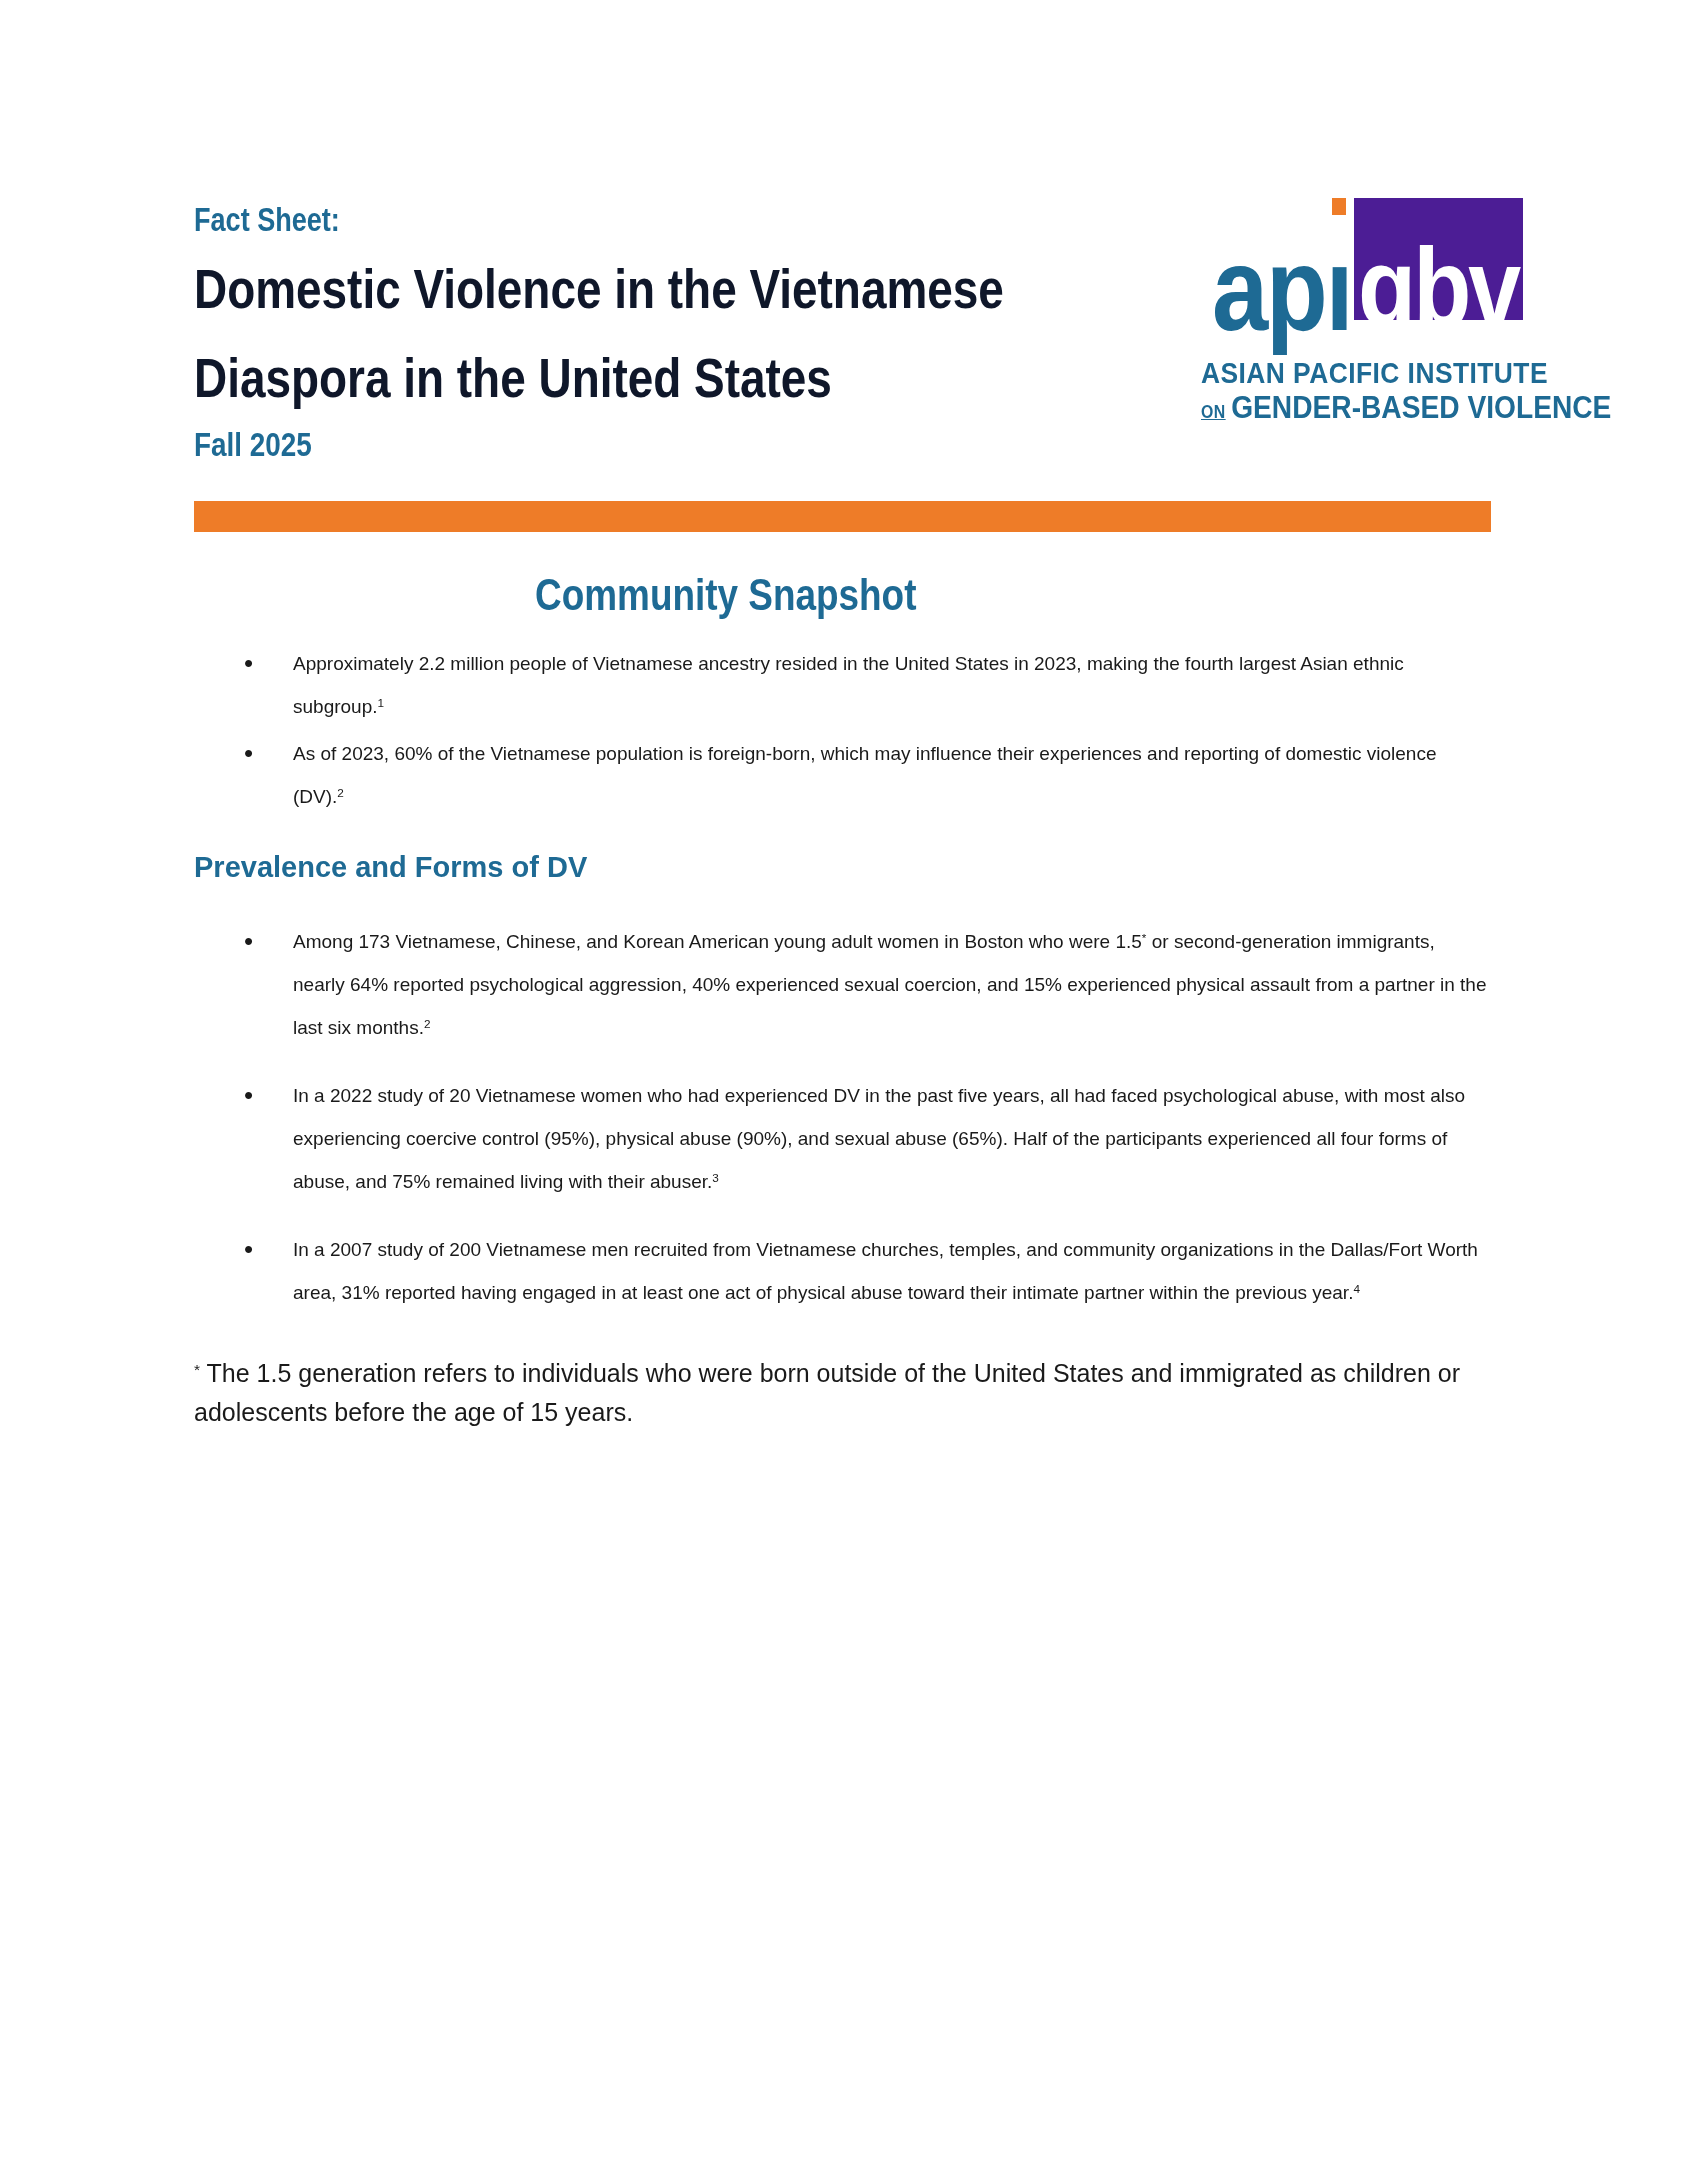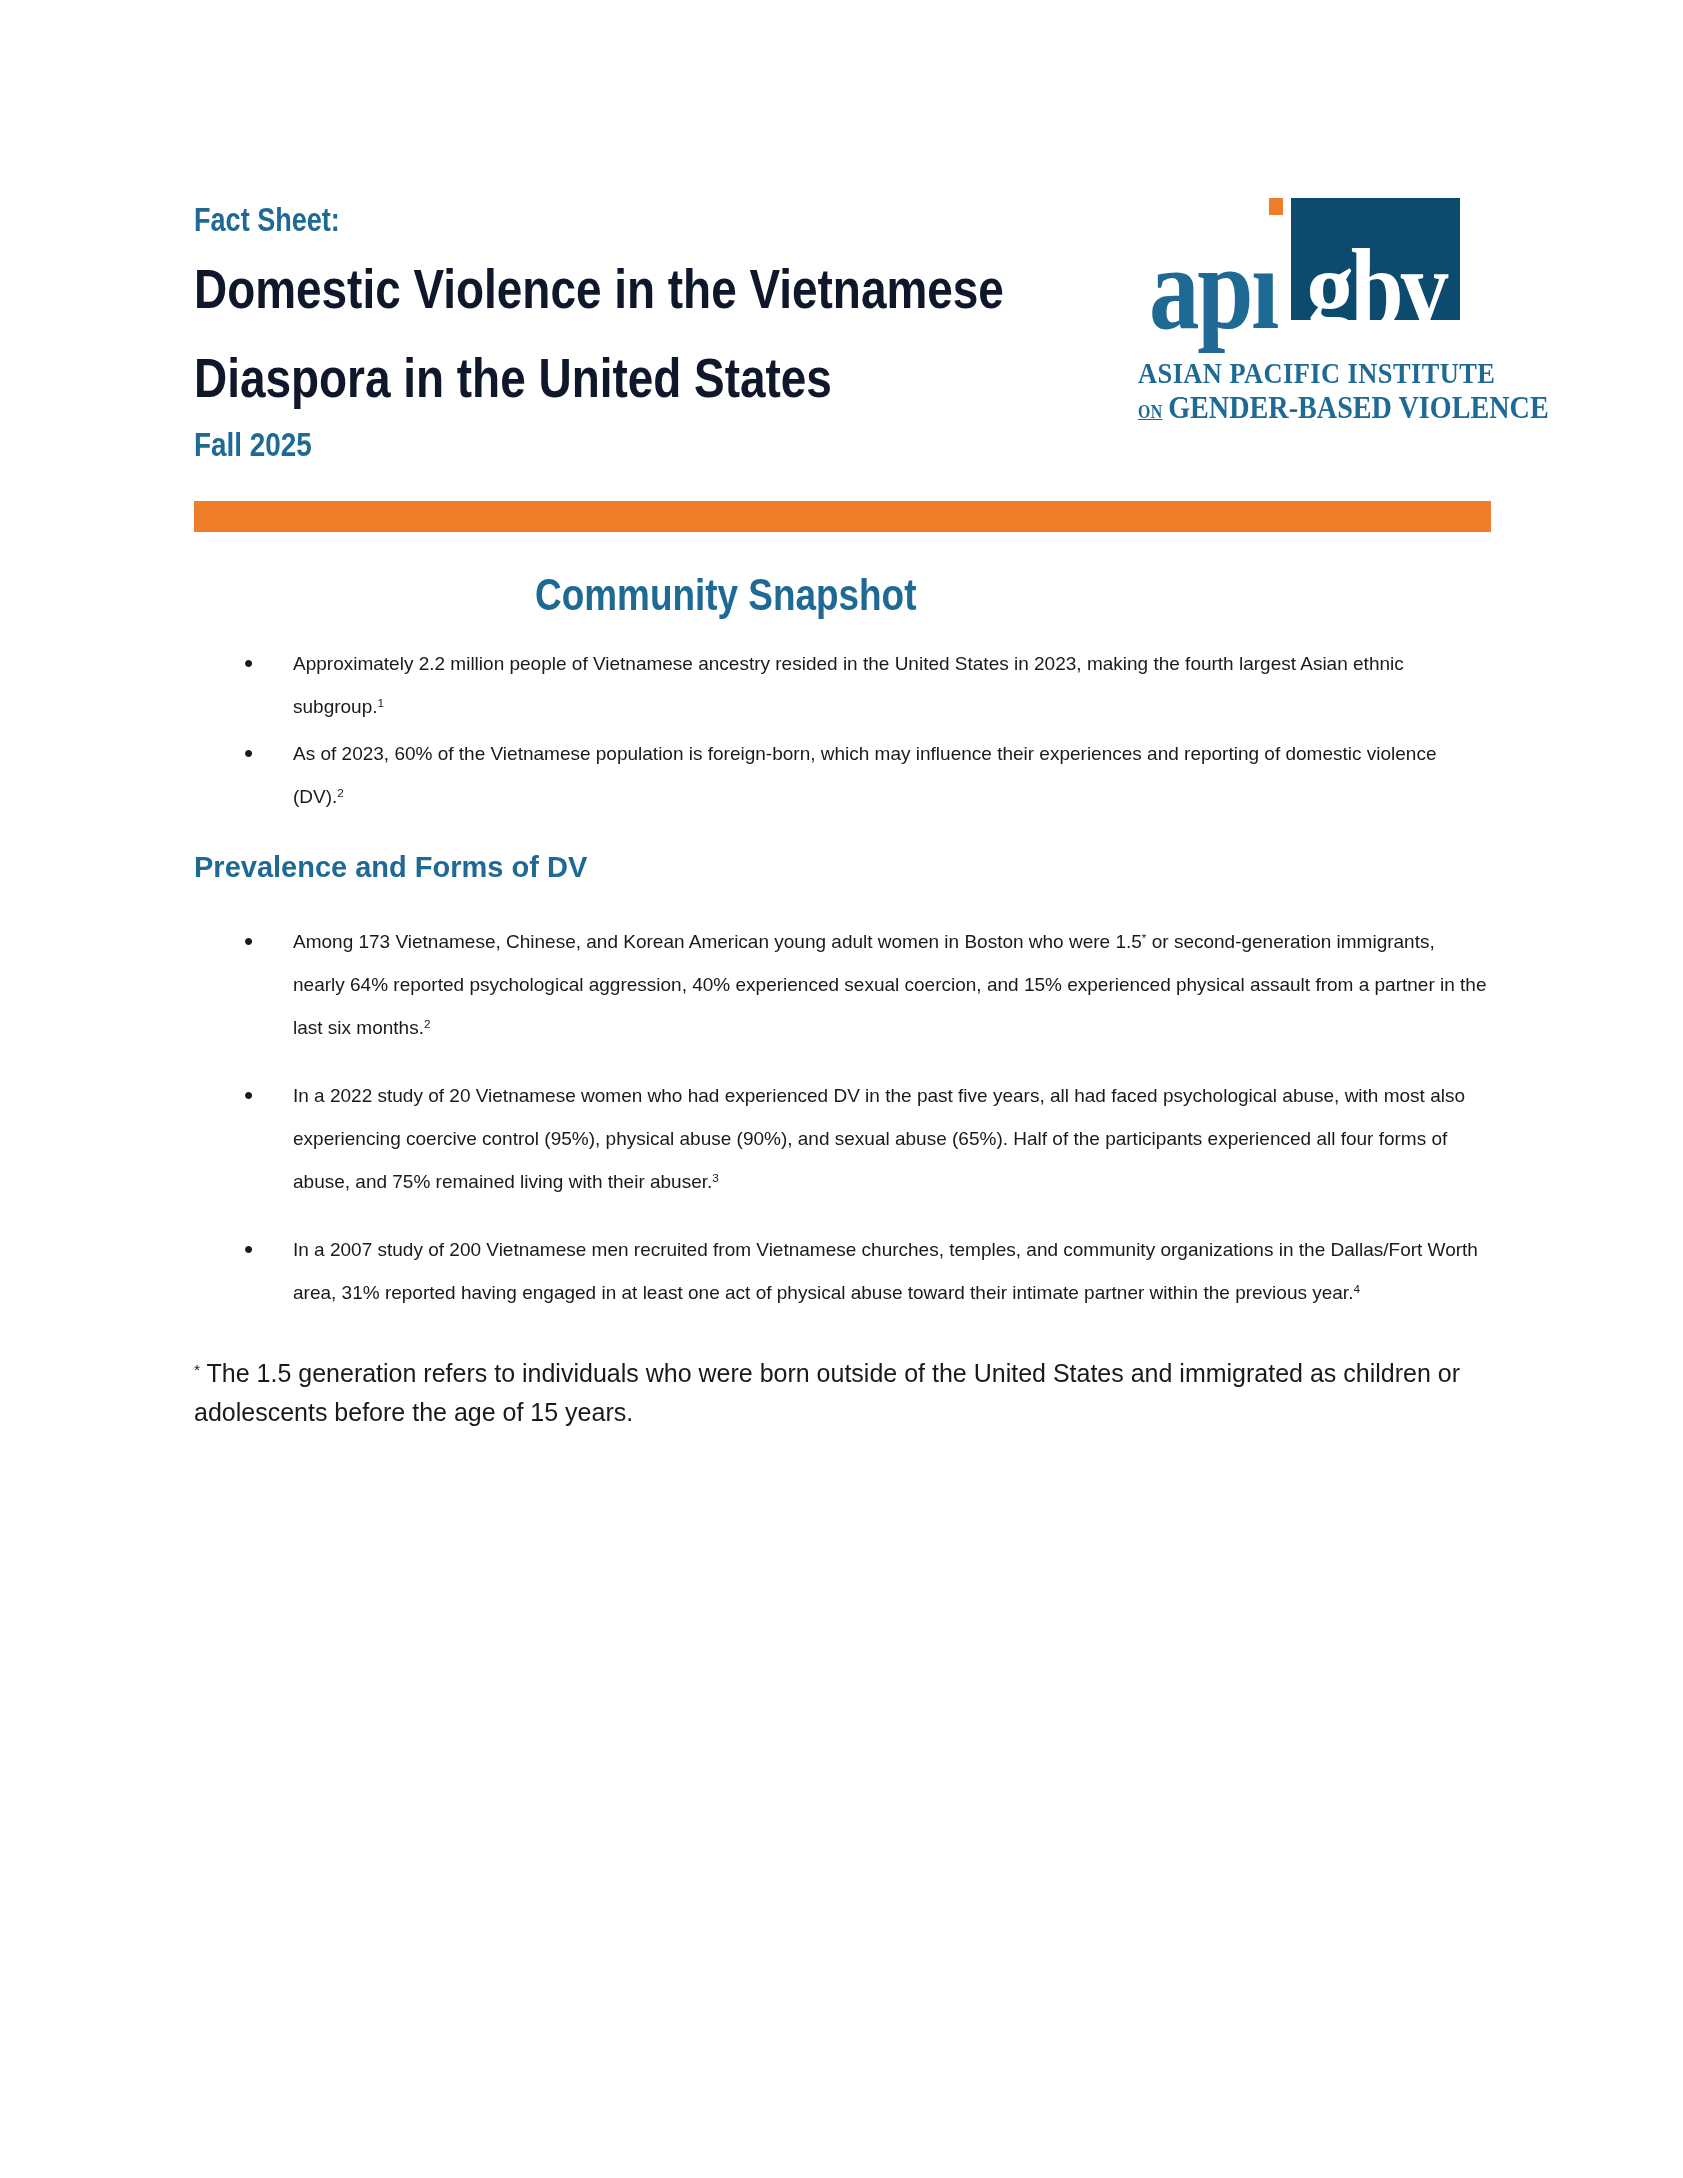--- a/index.html
+++ b/index.html
@@ -26,35 +26,35 @@
     font-size: 56px; line-height: 89px;
     color: #0f172a; font-weight: bold;
   }
   .season {
     margin-top: 1.8px;
     font-size: 34px; line-height: 41px;
     color: #1E6A94; font-weight: bold;
   }
 
   
-  .logo { position: absolute; top: 192px; left: 1138px; width: 331px; font-family: Liberation Serif, serif; }
+  .logo { position: absolute; top: 192px; left: 1201px; width: 331px; }
   .logo-wordmark { position: relative; height: 158px; }
   .logo-api {
     position: absolute; left: 10.8px; bottom: 1.8px;
     font-size: 119px; line-height: 1; font-weight: bold;
     color: #1E6A94; letter-spacing: -2.7px;
     transform: scaleX(0.85); transform-origin: left bottom;
   }
   .logo-i-dot {
     position: absolute; left: 131px; top: 6.3px;
     width: 14.4px; height: 17px; background: #EE7C28;
   }
   .logo-gbv-box {
     position: absolute; left: 153px; top: 6.3px;
-    width: 169px; height: 122px; background: #0c4a6e;
+    width: 169px; height: 122px; background: #4c1d95;
     overflow: hidden;
     display: flex; align-items: flex-end; justify-content: center;
   }
   .logo-gbv {
     font-size: 112px; line-height: 1; font-weight: bold;
     color: #ffffff; letter-spacing: -3.6px;
     transform: scaleX(0.85); transform-origin: center bottom;
     margin-bottom: -23.4px;
   }
   .logo-line1 {

